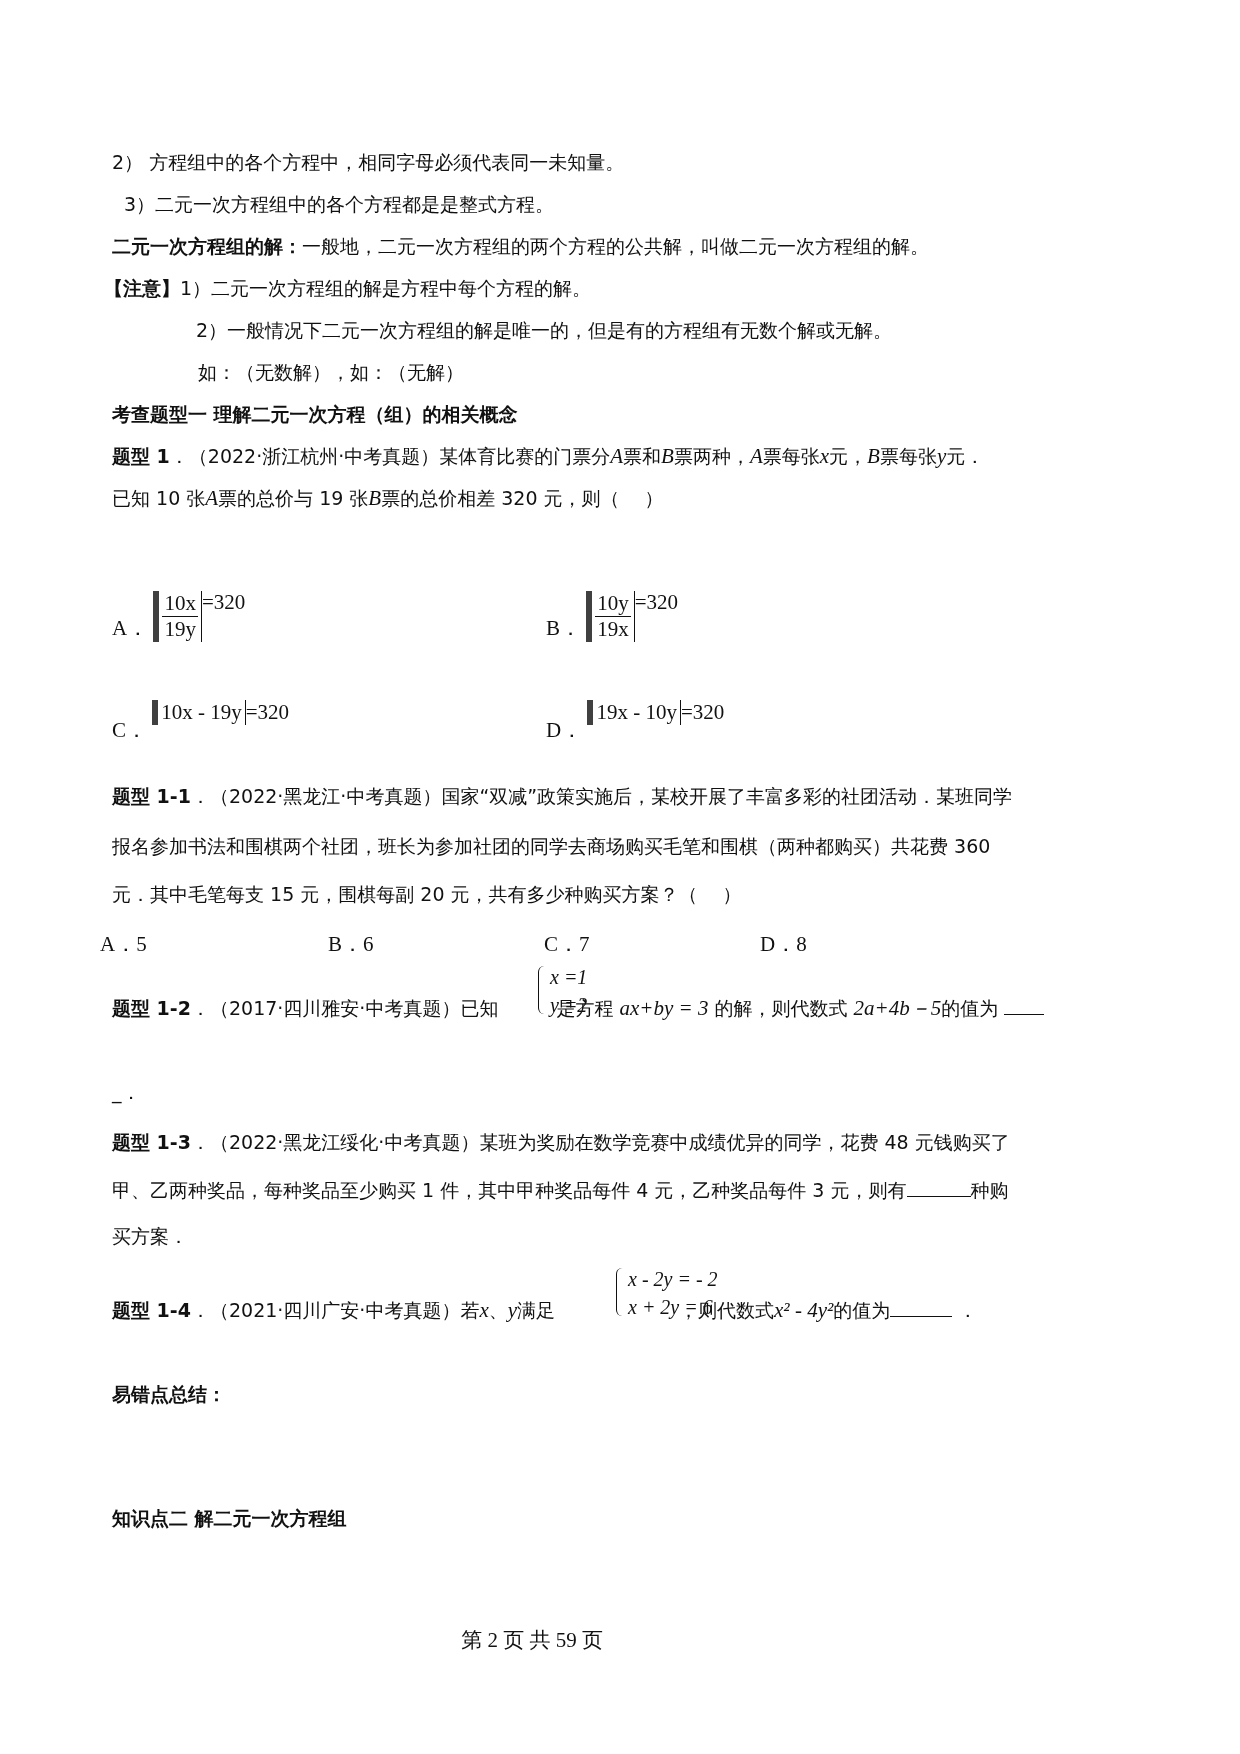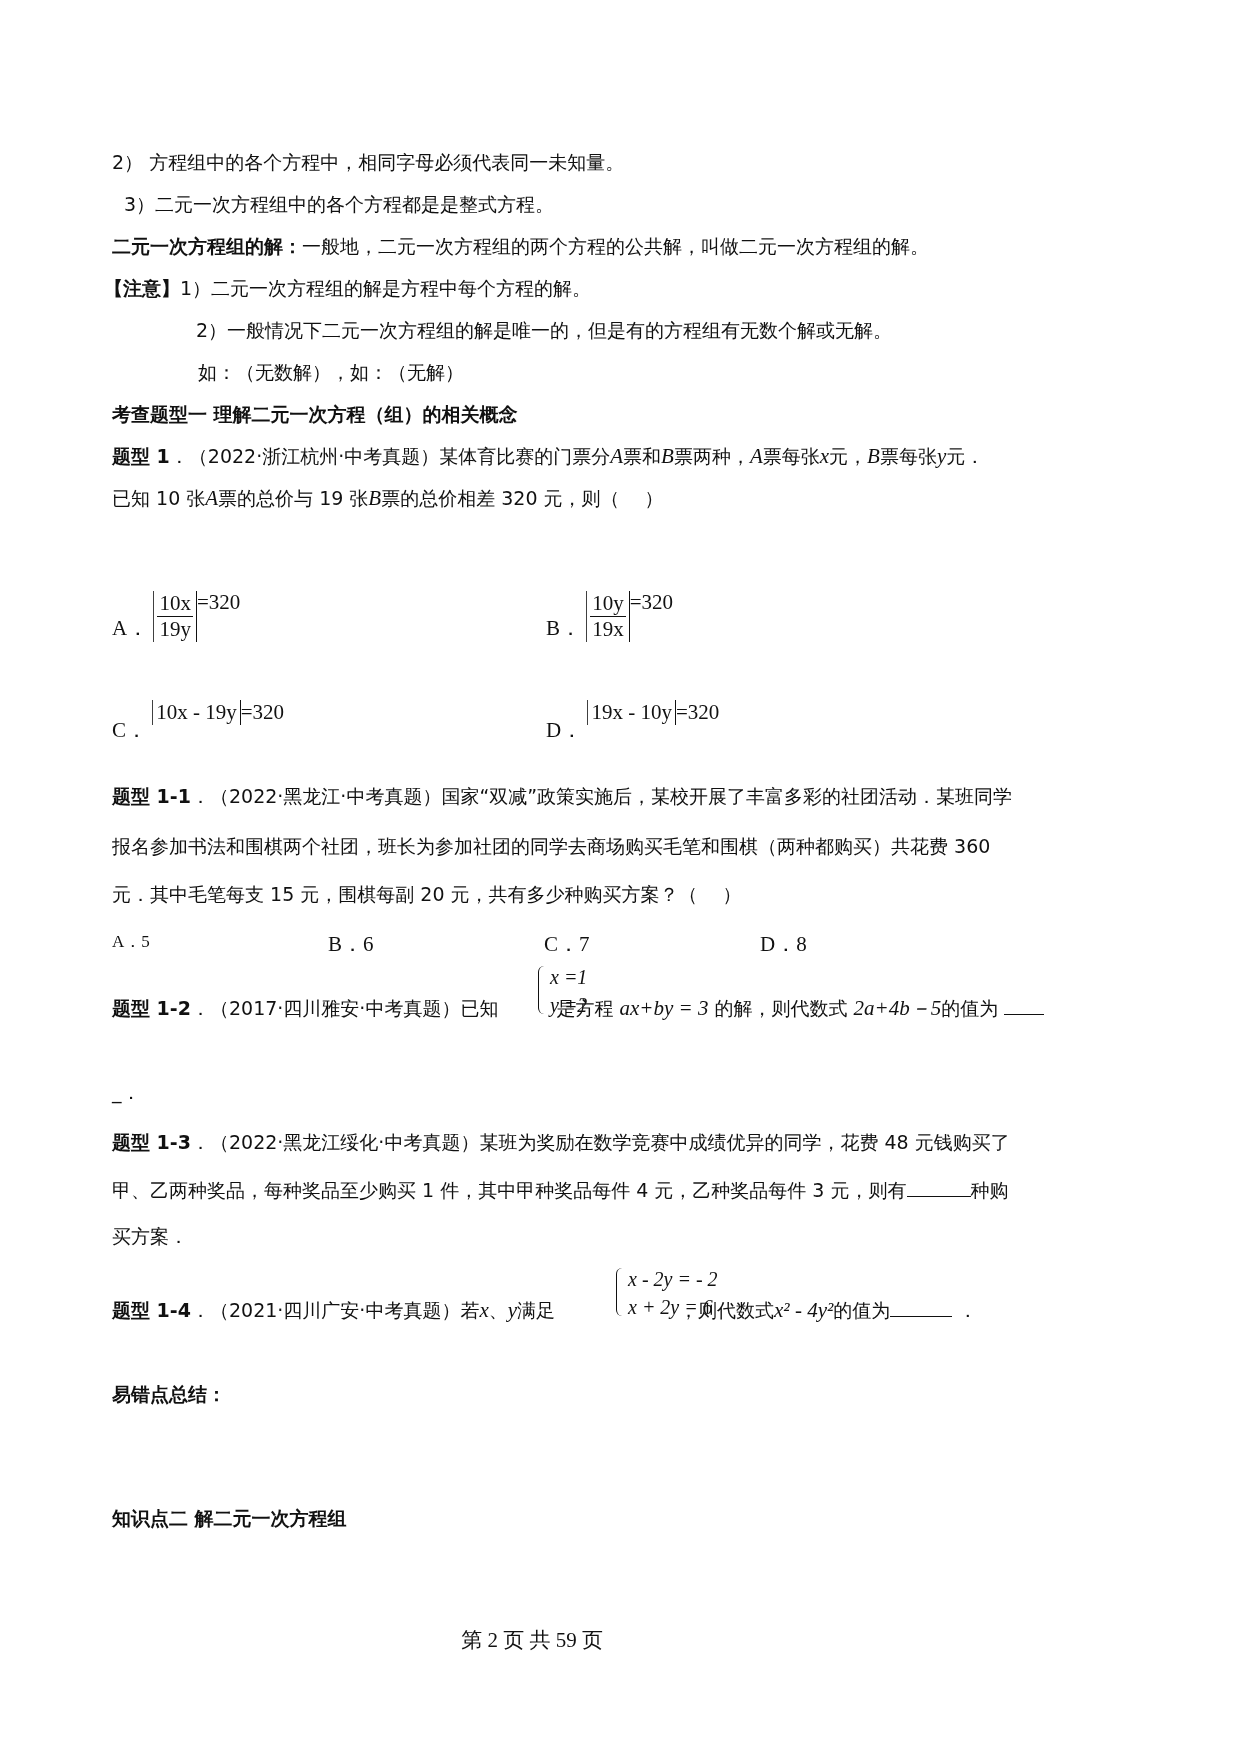--- a/index.html
+++ b/index.html
@@ -9,21 +9,21 @@
     color: #111; font-size: 19px;
   }
   .serif { font-family: "Liberation Serif", "DejaVu Serif", serif; }
   .line { position: absolute; left: 112px; white-space: nowrap; line-height: 24px; }
   .bold { font-weight: bold; }
   i.v { font-family: "Liberation Serif", serif; font-style: italic; font-size: 21px; }
   .blank { display: inline-block; border-bottom: 1px solid #111; height: 18px; vertical-align: baseline; }
   .abs { position: absolute; white-space: nowrap; }
   .frac { display: inline-flex; flex-direction: column; align-items: center; vertical-align: middle; }
   .frac .n { border-bottom: 1px solid #111; padding: 0 2px; }
-  .absbar { display: inline-block; border-left: 1px solid #404040; border-right: 1px solid #111; padding: 0 3px; }
+  .absbar { display: inline-block; border-left: 6px solid #404040; border-right: 1px solid #111; padding: 0 3px; }
   .brace-sys { position: absolute; font-family: "Liberation Serif", serif; font-size: 20px; }
   .brace { position: absolute; left: 0; top: 0; width: 7px; height: 48px;
            border-left: 1px solid #111; border-radius: 6px 0 0 6px; }
   .footer { position: absolute; top: 1626px; left: 0; width: 1064px; text-align: center;
             font-family: "Liberation Serif", serif; font-size: 21px; }
 </style>
 </head>
 <body>
 
 <div>
@@ -73,21 +73,21 @@
   <div class="abs serif" style="top:700px; left:546px; font-size:21px;">
     <span style="vertical-align:-18px;">D．</span>
     <span class="absbar">19x - 10y</span><span>=320</span>
   </div>
 
   <div class="line" style="top:784px;">
     <span class="bold">题型 1-1</span><span>．（2022·黑龙江·中考真题）国家“双减”政策实施后，某校开展了丰富多彩的社团活动．某班同学</span>
   </div>
   <div class="line" style="top:834px;">报名参加书法和围棋两个社团，班长为参加社团的同学去商场购买毛笔和围棋（两种都购买）共花费 360</div>
   <div class="line" style="top:882px;">元．其中毛笔每支 15 元，围棋每副 20 元，共有多少种购买方案？（　 ）</div>
-  <div class="abs serif" style="top:930px; left:112px; font-size:17px;">A．5</div>
+  <div class="abs serif" style="top:930px; left:100px; font-size:21px;">A．5</div>
   <div class="abs serif" style="top:930px; left:328px; font-size:21px;">B．6</div>
   <div class="abs serif" style="top:930px; left:544px; font-size:21px;">C．7</div>
   <div class="abs serif" style="top:930px; left:760px; font-size:21px;">D．8</div>
 
   <div class="brace-sys" style="top:966px; left:538px; width:60px; height:56px;">
     <span class="brace"></span>
     <div style="position:absolute; left:12px; top:0;"><i>x =1</i></div>
     <div style="position:absolute; left:12px; top:28px;"><i>y =2</i></div>
   </div>
   <div class="line" style="top:996px;">

